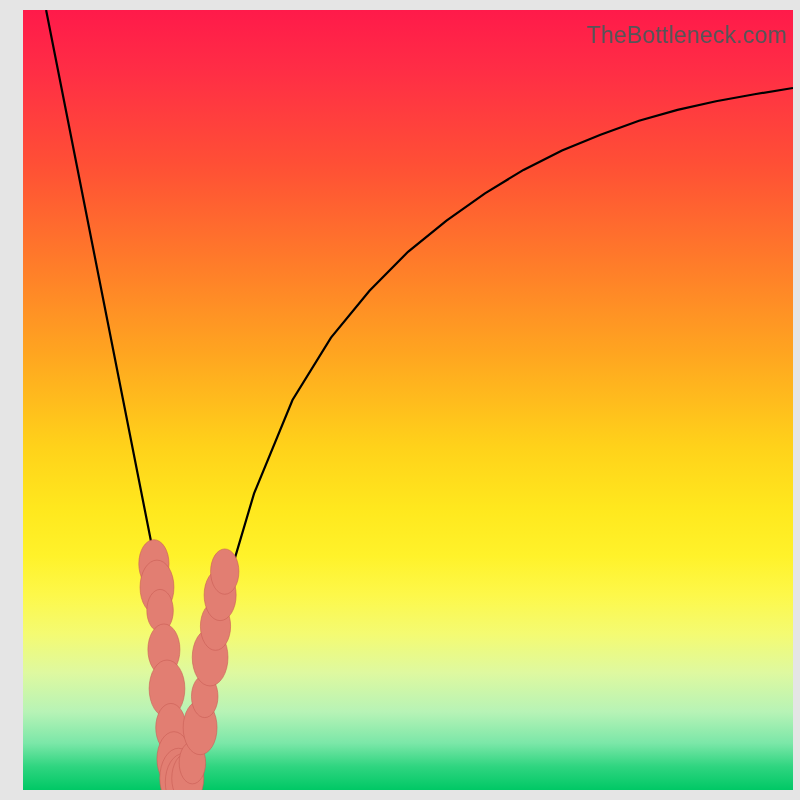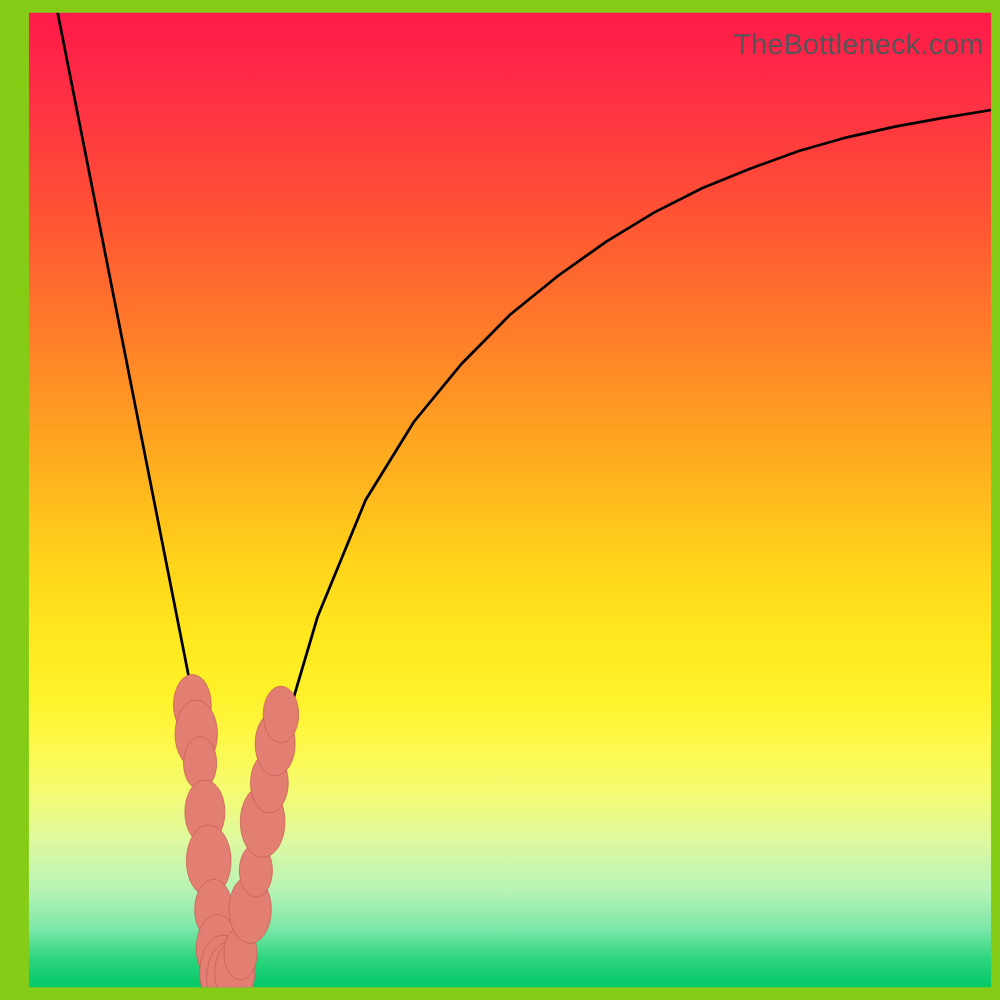--- a/index.html
+++ b/index.html
@@ -8,21 +8,21 @@
     width: 800px;
     height: 800px;
     overflow: hidden;
     background: #000;
     font-family: Arial, Helvetica, sans-serif;
   }
   .frame {
     position: relative;
     width: 800px;
     height: 800px;
-    background: #84cc16;
+    background: #e5e5e5;
   }
   .plot-area {
     position: absolute;
     left: 23px;
     top: 10px;
     width: 770px;
     height: 780px;
     overflow: hidden;
   }
   .gradient-bg {

